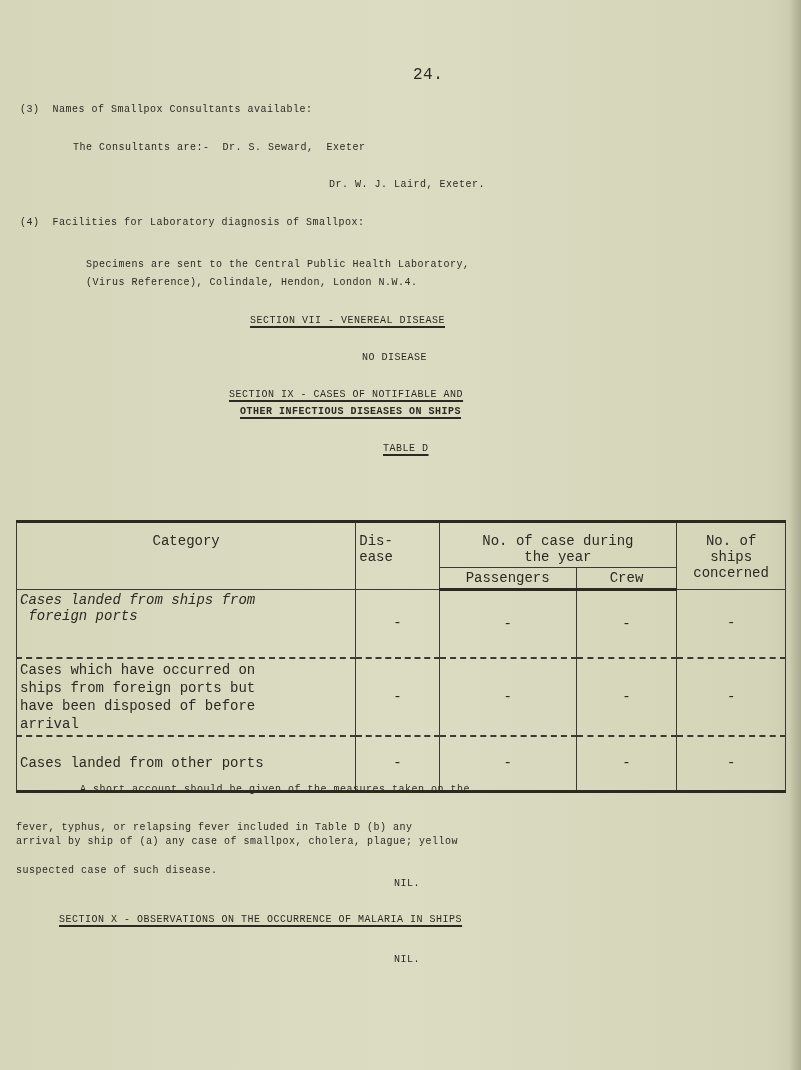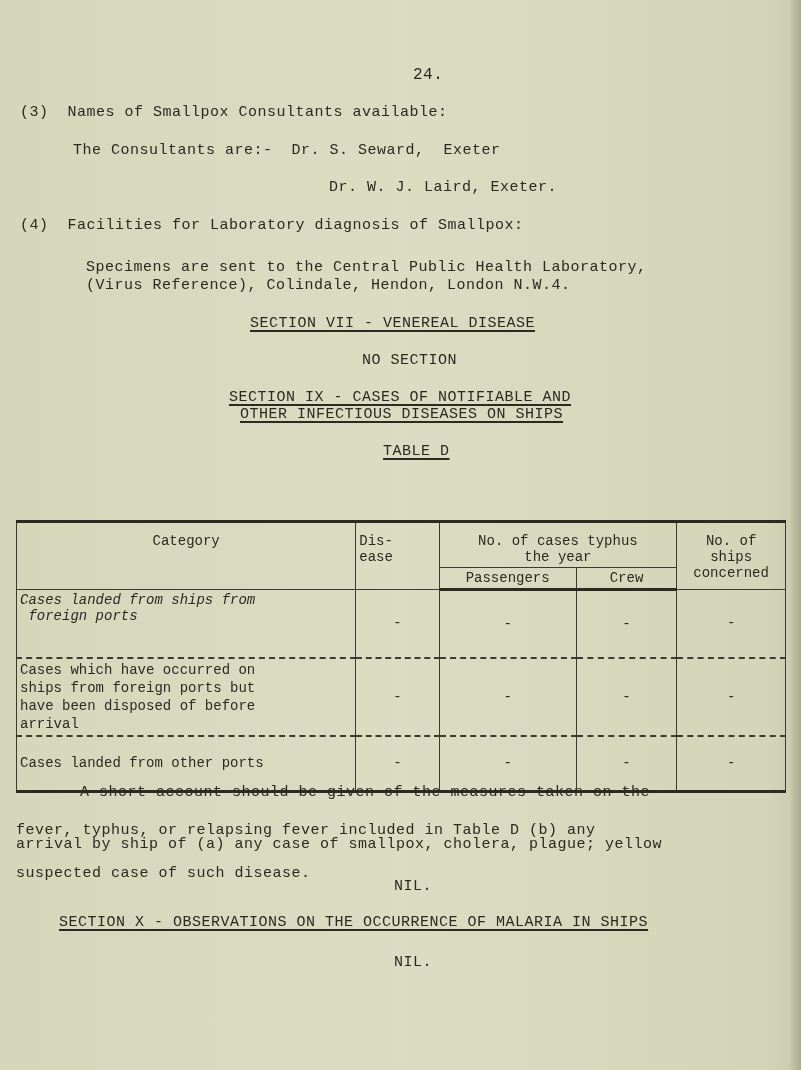--- a/index.html
+++ b/index.html
@@ -8,21 +8,21 @@
     background:#d9d9bf;
     font-family:"Liberation Mono","DejaVu Sans Mono",monospace;
     color:#2a2a22;
     position:relative;
   }
   .page {
     position:absolute; left:0; top:0; width:801px; height:1070px;
     background:linear-gradient(90deg,#d6d6bb 0%,#dcdcc3 50%,#d4d4b8 96%,#c8c8ac 100%);
   }
   .edge { position:absolute; right:0; top:0; width:12px; height:1070px; background:linear-gradient(90deg,rgba(0,0,0,0),rgba(80,80,60,0.25)); }
-  .t { position:absolute; font-size:15px; white-space:pre; letter-spacing:0.5px; }
+  .t { position:absolute; font-size:10px; white-space:pre; letter-spacing:0.5px; }
   .ul { text-decoration:underline; text-decoration-thickness:2px; text-underline-offset:3px; }
   table.td {
     position:absolute; left:16px; top:520px; width:770px;
     border-collapse:collapse; font-size:14px;padding-left:47px;
   }
   table.td th, table.td td { border:1px solid #3a3a30; vertical-align:top; padding:2px 3px; font-weight:normal; }
   table.td tr.hdr-top th { border-top:3px solid #2a2a22; }
   table.td tr.hdr-bot th { border-bottom:3px solid #2a2a22; }
   table.td tr.dash td { border-bottom:2px dashed #3a3a30; }
   table.td tr.last td { border-bottom:3px solid #2a2a22; }
@@ -38,33 +38,33 @@
 
 <div class="t" style="left:20px;top:104px;">(3)  Names of Smallpox Consultants available:</div>
 <div class="t" style="left:73px;top:142px;">The Consultants are:-  Dr. S. Seward,  Exeter</div>
 <div class="t" style="left:329px;top:179px;">Dr. W. J. Laird, Exeter.</div>
 
 <div class="t" style="left:20px;top:217px;">(4)  Facilities for Laboratory diagnosis of Smallpox:</div>
 <div class="t" style="left:86px;top:259px;">Specimens are sent to the Central Public Health Laboratory,</div>
 <div class="t" style="left:86px;top:277px;">(Virus Reference), Colindale, Hendon, London N.W.4.</div>
 
 <div class="t ul" style="left:250px;top:315px;">SECTION VII - VENEREAL DISEASE</div>
-<div class="t" style="left:362px;top:352px;">NO SECTION</div>
+<div class="t" style="left:362px;top:352px;">NO DISEASE</div>
 
 <div class="t ul" style="left:229px;top:389px;">SECTION IX - CASES OF NOTIFIABLE AND</div>
-<div class="t ul" style="left:240px;top:406px;">OTHER INFECTIOUS DISEASES ON SHIPS</div>
+<div class="t ul" style="left:240px;top:406px;font-weight:bold;">OTHER INFECTIOUS DISEASES ON SHIPS</div>
 <div class="t ul" style="left:383px;top:443px;">TABLE D</div>
 
 <table class="td">
   <tbody>
       <tr class="hdr-top">
     <th rowspan="2" style="width:327px;text-align:center;height:50px;padding-top:10px;">Category</th>
     <th rowspan="2" style="width:75px;white-space:pre;text-align:left;padding-top:10px;">Dis-
 ease</th>
-    <th colspan="2" style="white-space:pre;text-align:center;padding-top:10px;">No. of cases typhus
+    <th colspan="2" style="white-space:pre;text-align:center;padding-top:10px;">No. of case during
 the year</th>
     <th rowspan="2" style="width:100px;white-space:pre;text-align:center;padding-top:10px;">No. of
 ships
 concerned</th>
   </tr>
   <tr class="hdr-bot">
     <th style="width:128px;">Passengers</th>
     <th style="width:92px;">Crew</th>
   </tr>
   <tr class="dash" style="height:68px;">

